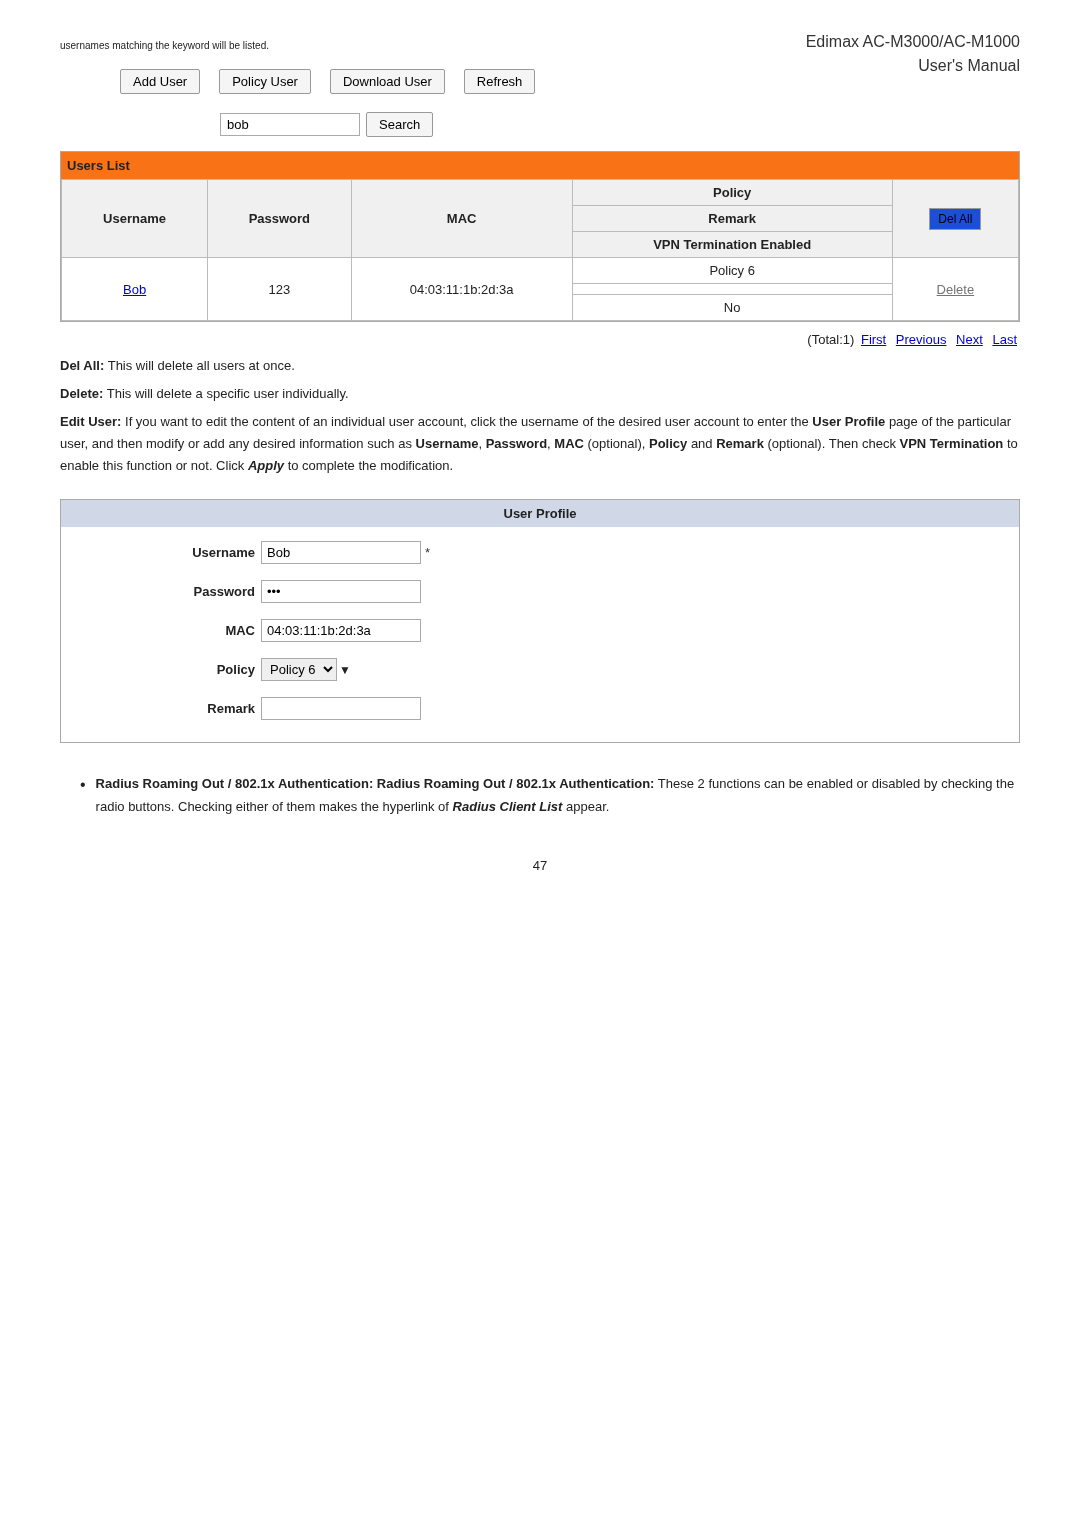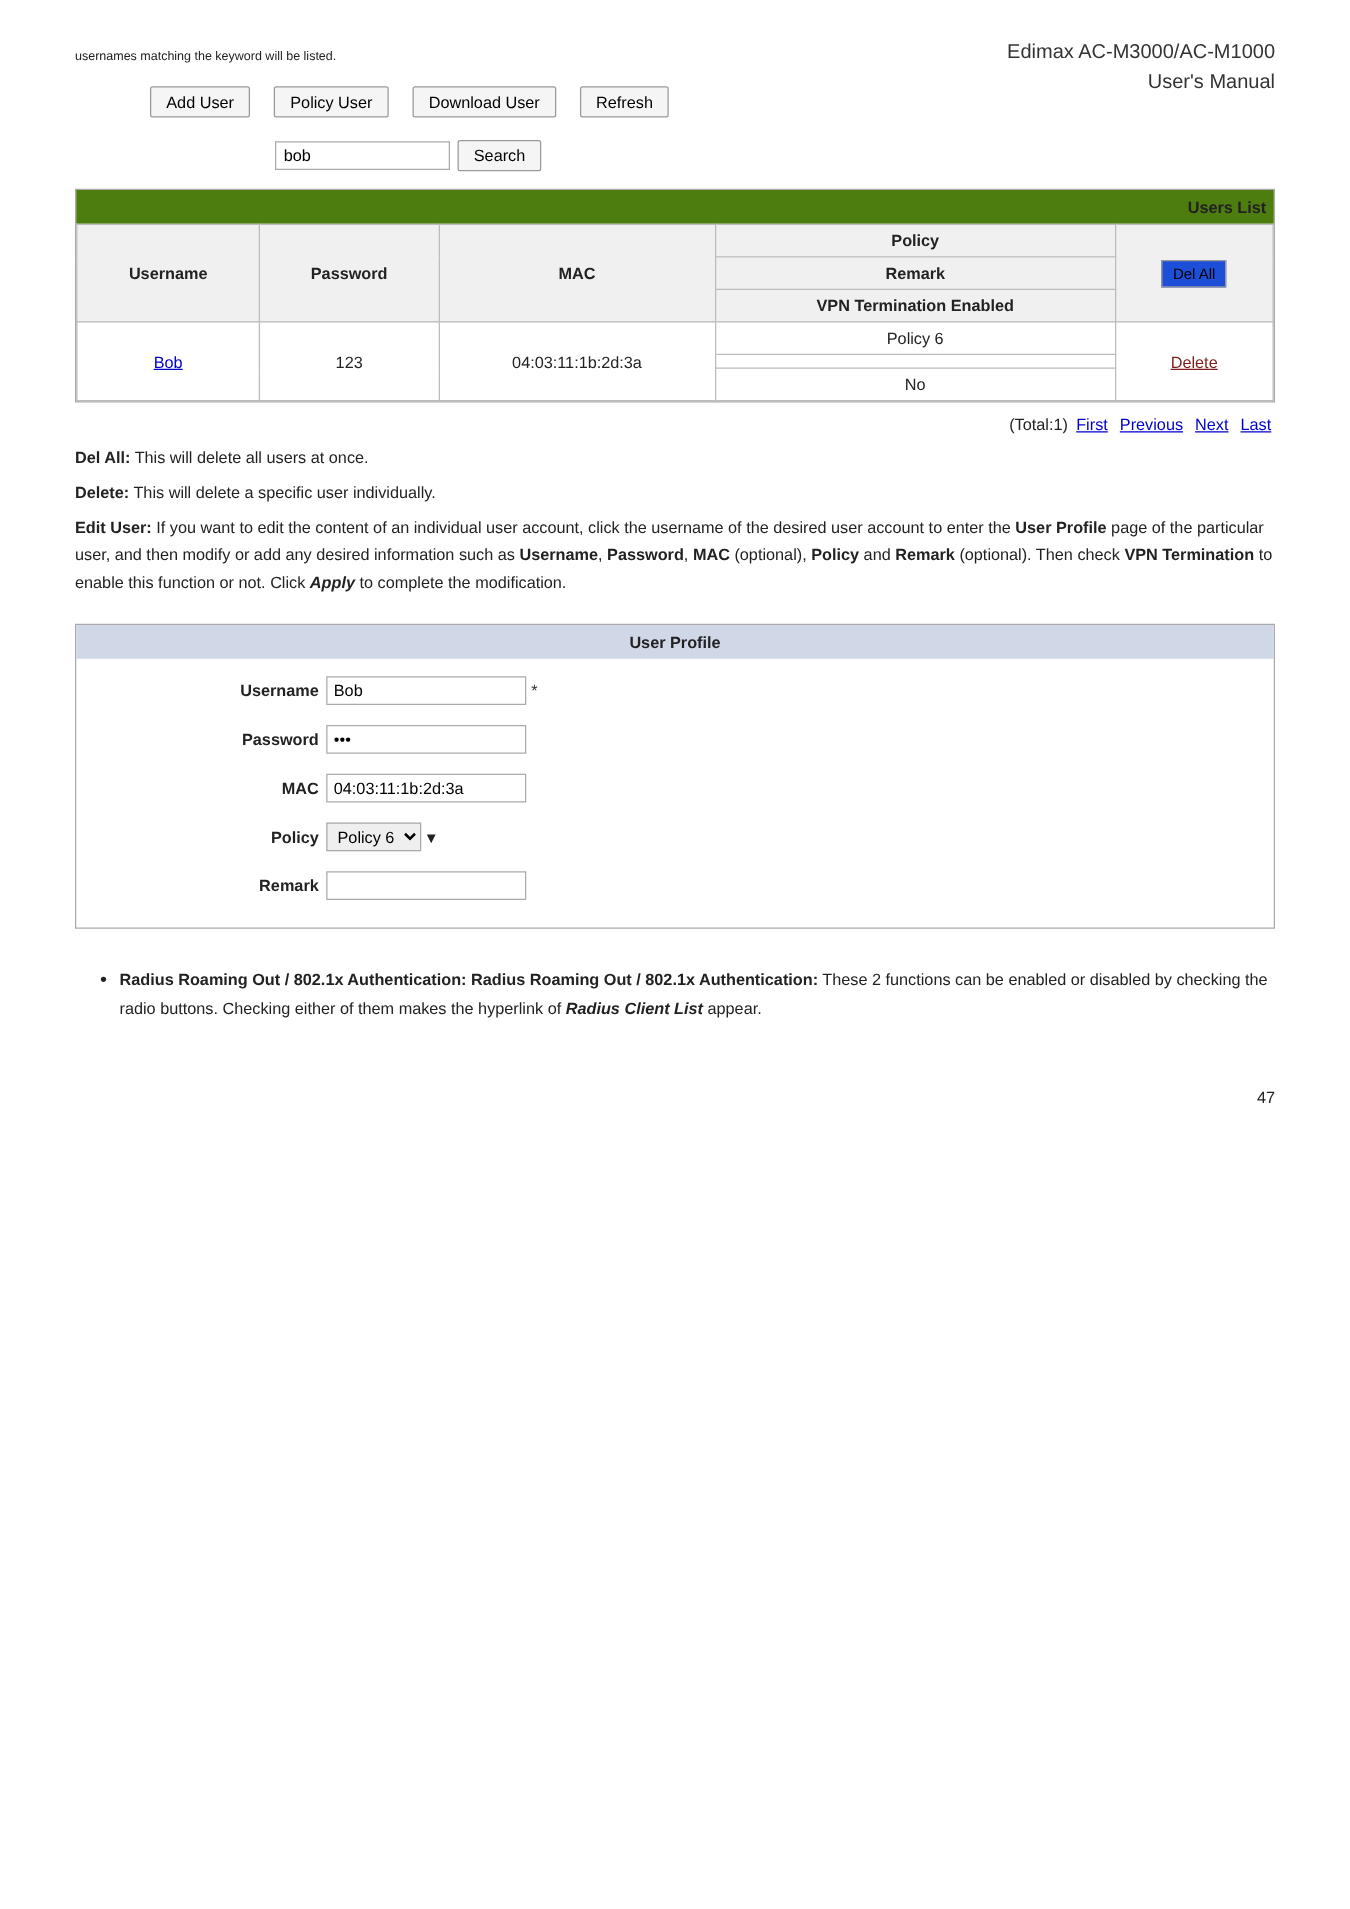--- a/index.html
+++ b/index.html
@@ -52,22 +52,22 @@
       border: 1px solid #aaa;
       padding: 3px 6px;
       font-size: 13px;
       width: 140px;
     }
     .users-table-wrap {
       border: 1px solid #aaa;
       margin-bottom: 10px;
     }
     .users-table-title {
-      background: #4d7c0f;
-      text-align: right;
+      background: #f97316;
+      text-align: left;
       font-weight: bold;
       padding: 6px;
       font-size: 13px;
     }
     table.users-table {
       width: 100%;
       border-collapse: collapse;
       font-size: 13px;
     }
     table.users-table th, table.users-table td {
@@ -85,21 +85,21 @@
       font-weight: bold;
     }
     .del-all-btn {
       border: 1px solid #999;
       background: #1d4ed8;
       padding: 3px 8px;
       font-size: 12px;
       cursor: pointer;
     }
     .delete-link {
-      color: #7f1d1d;
+      color: #737373;
       text-decoration: underline;
       cursor: pointer;
     }
     .bob-link {
       color: #00c;
       text-decoration: underline;
       cursor: pointer;
     }
     .pagination {
       text-align: right;
@@ -182,22 +182,22 @@
       font-size: 16px;
       margin-right: 10px;
       line-height: 1.5;
       flex-shrink: 0;
     }
     .bullet-text {
       line-height: 1.7;
       font-size: 13px;
     }
     .page-number {
-      text-align: right;
-      margin-top: 52px;
+      text-align: center;
+      margin-top: 40px;
       font-size: 13px;
     }
   </style>
 </head>
 <body>
 
 <div class="header-brand">
   <div>Edimax  AC-M3000/AC-M1000</div>
   <div>User's  Manual</div>
 </div>

